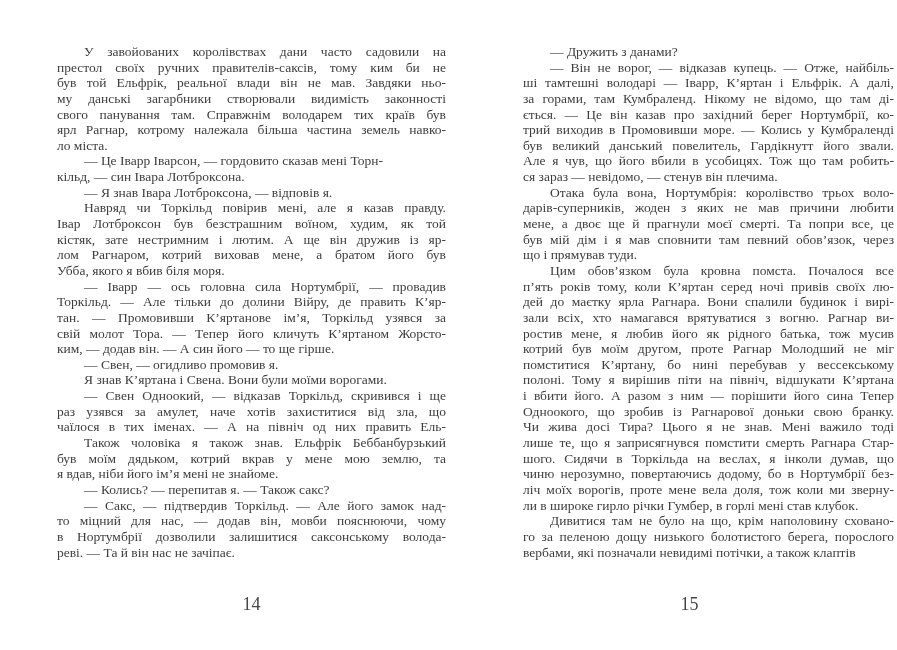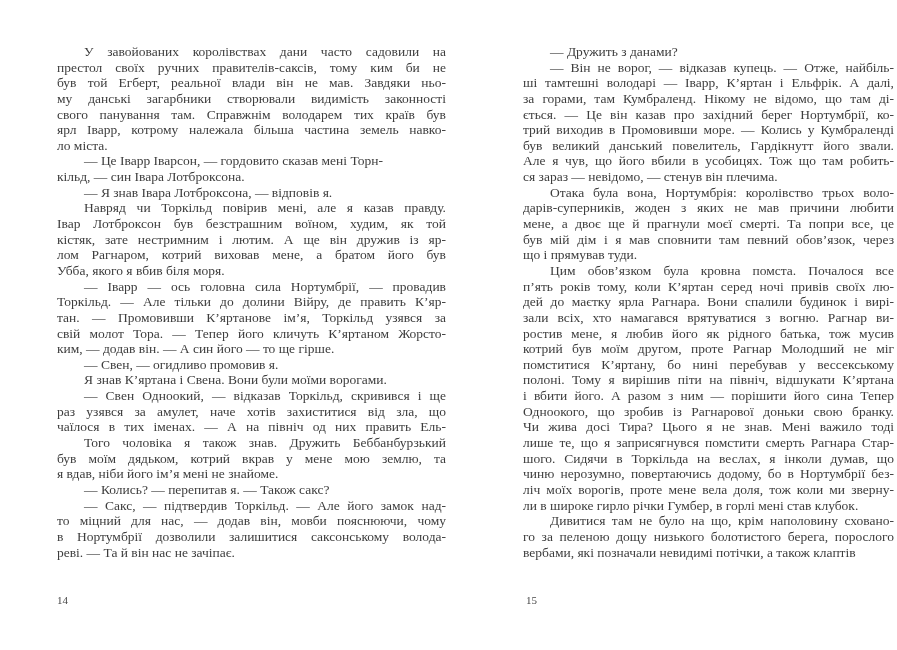--- a/index.html
+++ b/index.html
@@ -34,60 +34,60 @@
   }
   .line.ind { padding-left: 27px; }
   .line.end {
     text-align: left;
     text-align-last: left;
     word-spacing: normal;
   }
   .page-number {
     position: absolute;
     top: 594px;
-    font-size: 11px;
+    font-size: 18px;
     color: #474747;
-    text-align: left;
+    text-align: center;
   }
   .num-left  { left: 57px;  width: 389px; }
-  .num-right { left: 526px; width: 371px; }
+  .num-right { left: 504px; width: 371px; }
 </style>
 </head>
 <body>
 
 <div class="spread">
 
   <div>
     <div class="text-col col-left">
         <div class="line ind">У завойованих королівствах дани часто садовили на</div>
         <div class="line">престол своїх ручних правителів-саксів, тому ким би не</div>
-        <div class="line">був той Егберт, реальної влади він не мав. Завдяки ньо-</div>
+        <div class="line">був той Ельфрік, реальної влади він не мав. Завдяки ньо-</div>
         <div class="line">му данські загарбники створювали видимість законності</div>
         <div class="line">свого панування там. Справжнім володарем тих країв був</div>
-        <div class="line">ярл Іварр, котрому належала більша частина земель навко-</div>
+        <div class="line">ярл Рагнар, котрому належала більша частина земель навко-</div>
         <div class="line end">ло міста.</div>
         <div class="line ind end">— Це Іварр Іварсон, — гордовито сказав мені Торн-</div>
         <div class="line end">кільд, — син Івара Лотброксона.</div>
         <div class="line ind end">— Я знав Івара Лотброксона, — відповів я.</div>
         <div class="line ind">Навряд чи Торкільд повірив мені, але я казав правду.</div>
         <div class="line">Івар Лотброксон був безстрашним воїном, худим, як той</div>
         <div class="line">кістяк, зате нестримним і лютим. А ще він дружив із яр-</div>
         <div class="line">лом Рагнаром, котрий виховав мене, а братом його був</div>
         <div class="line end">Убба, якого я вбив біля моря.</div>
         <div class="line ind">— Іварр — ось головна сила Нортумбрії, — провадив</div>
         <div class="line">Торкільд. — Але тільки до долини Війру, де править К’яр-</div>
         <div class="line">тан. — Промовивши К’яртанове ім’я, Торкільд узявся за</div>
         <div class="line">свій молот Тора. — Тепер його кличуть К’яртаном Жорсто-</div>
         <div class="line end">ким, — додав він. — А син його — то ще гірше.</div>
         <div class="line ind end">— Свен, — огидливо промовив я.</div>
         <div class="line ind end">Я знав К’яртана і Свена. Вони були моїми ворогами.</div>
         <div class="line ind">— Свен Одноокий, — відказав Торкільд, скривився і ще</div>
         <div class="line">раз узявся за амулет, наче хотів захиститися від зла, що</div>
         <div class="line">чаїлося в тих іменах. — А на північ од них править Ель-</div>
-        <div class="line ind">Того чоловіка я також знав. Дружить Беббанбурзький</div>
+        <div class="line ind">Також чоловіка я також знав. Ельфрік Беббанбурзький</div>
         <div class="line">був моїм дядьком, котрий вкрав у мене мою землю, та</div>
         <div class="line end">я вдав, ніби його ім’я мені не знайоме.</div>
         <div class="line ind end">— Колись? — перепитав я. — Також сакс?</div>
         <div class="line ind">— Сакс, — підтвердив Торкільд. — Але його замок над-</div>
         <div class="line">то міцний для нас, — додав він, мовби пояснюючи, чому</div>
         <div class="line">в Нортумбрії дозволили залишитися саксонському волода-</div>
         <div class="line end">реві. — Та й він нас не зачіпає.</div>
       </div>
     <div class="page-number num-left">14</div>
   </div>

